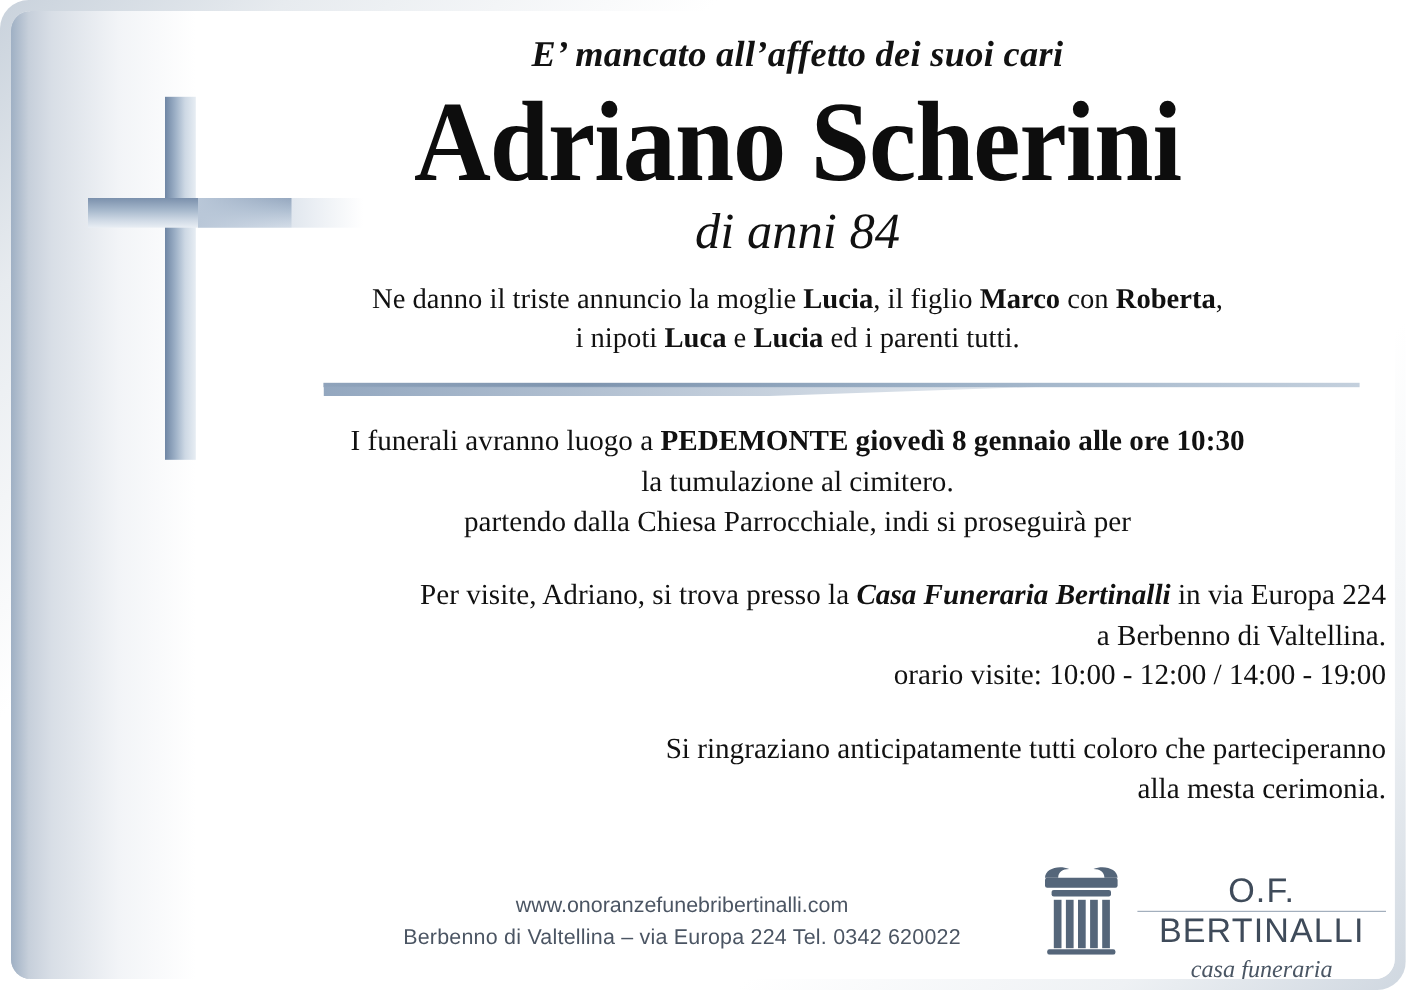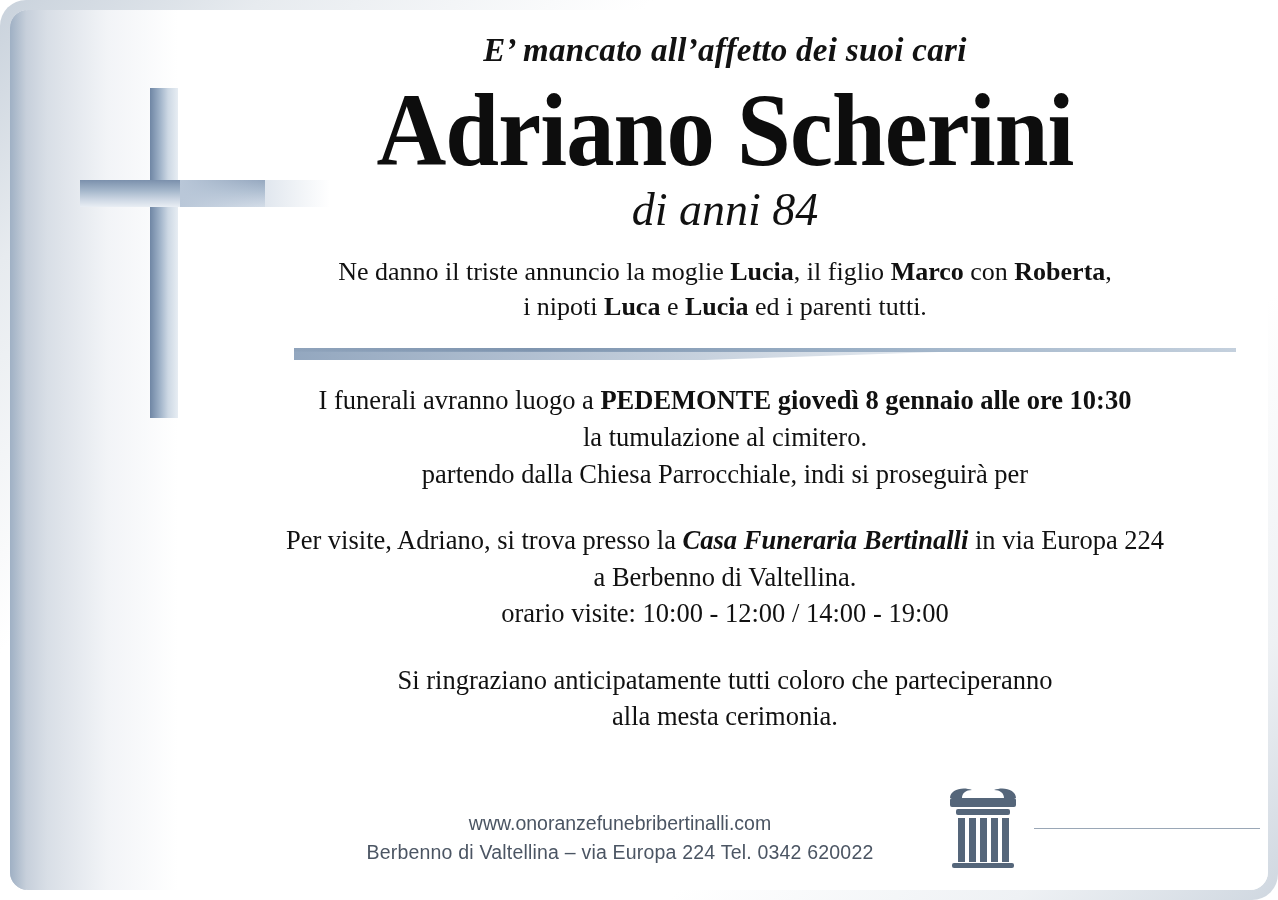--- a/index.html
+++ b/index.html
@@ -162,21 +162,21 @@
     background: linear-gradient(to right, #93a7bf 0%, rgba(160,178,198,0.25) 100%);
     clip-path: polygon(0 0, 100% 0, 60% 100%, 0 100%);
   }
 
   .block {
     margin-top: 14px;
     font-size: 26.5px;
     line-height: 1.38;
     color: #111111;
   }
-  .block.spaced { margin-top: 30px; }
+  .block.spaced { margin-top: 30px; text-align: right; }
   .block b { font-weight: bold; text-align: right; }
   .block i { font-style: italic; font-weight: bold; }
 
   
   .footer {
     position: absolute;
     left: 0;
     right: 0;
     bottom: 14px;
     height: 96px;
@@ -329,19 +329,23 @@
               <rect x="16" y="25" width="54" height="6" rx="2"></rect>
               <rect x="18" y="34" width="7" height="44"></rect>
               <rect x="29" y="34" width="7" height="44"></rect>
               <rect x="40" y="34" width="7" height="44"></rect>
               <rect x="51" y="34" width="7" height="44"></rect>
               <rect x="62" y="34" width="7" height="44"></rect>
               <rect x="12" y="79" width="62" height="5" rx="2"></rect>
             </g>
           </svg>
         </div>
+        <div class="brand-text">
+          <div class="brand-name">O.F. BERTINALLI</div>
+          <div class="brand-sub">casa funeraria</div>
+        </div>
         <div class="rule"></div>
       </div>
 
     </div>
 
   </div>
 </div>
 
 </body></html>

